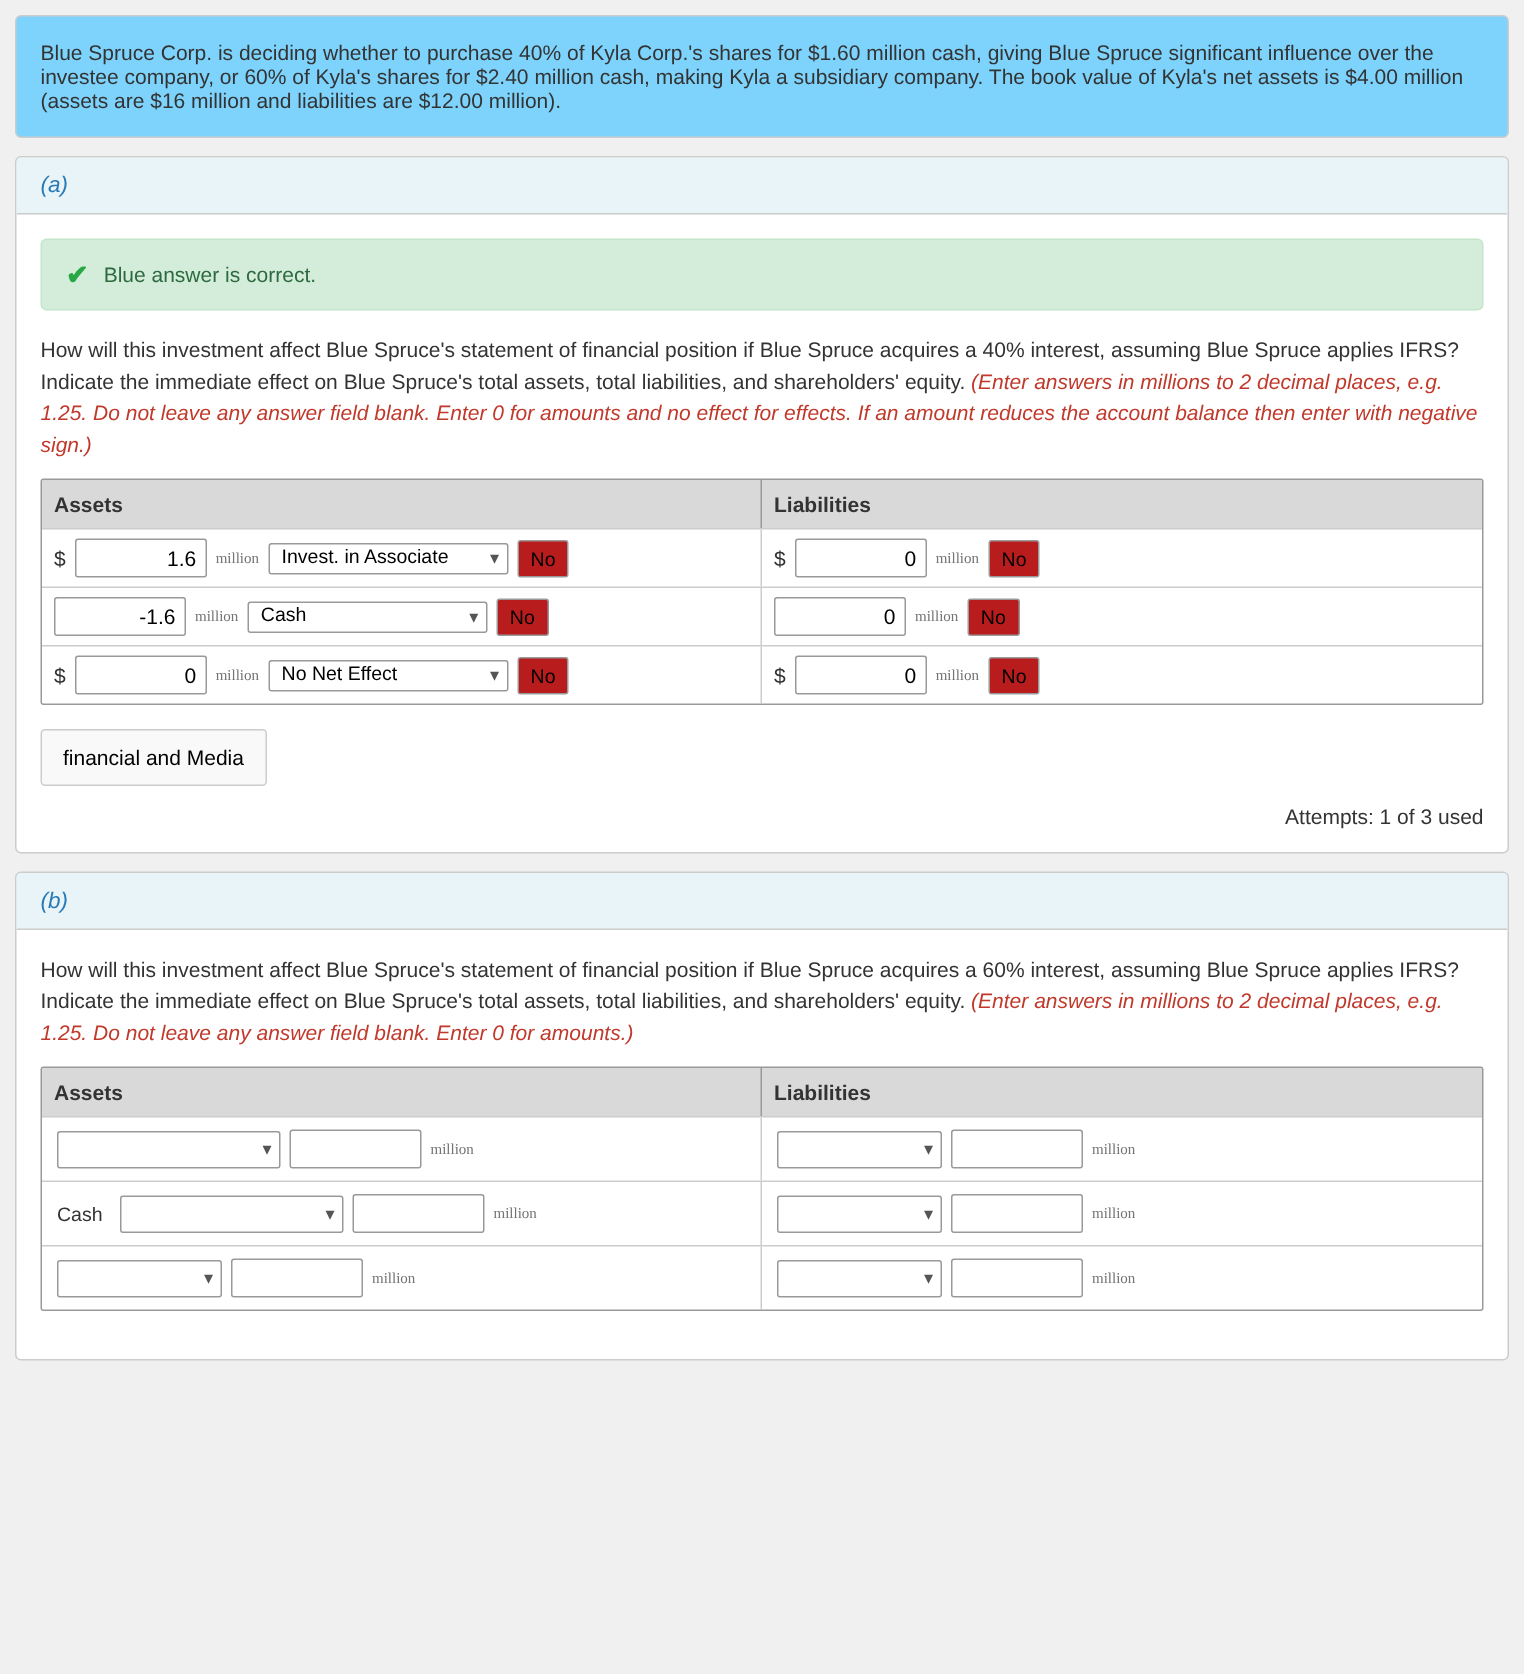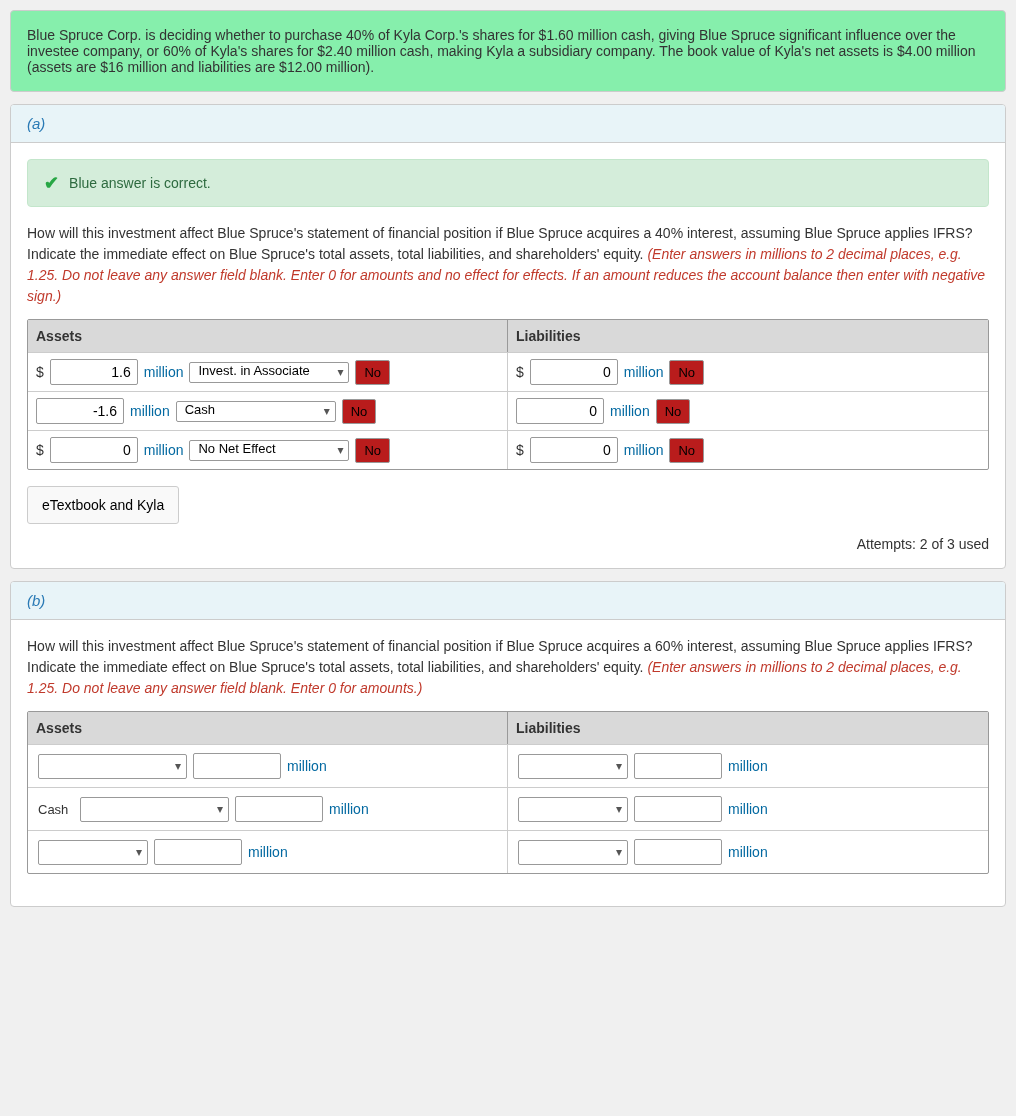--- a/index.html
+++ b/index.html
@@ -4,21 +4,21 @@
   <style>
     * { box-sizing: border-box; margin: 0; padding: 0; }
     body {
       font-family: Arial, sans-serif;
       font-size: 14px;
       background: #f0f0f0;
       padding: 10px;
       color: #333;
     }
     .card {
-      background: #86efac;
+      background: #7dd3fc;
       border: 1px solid #ccc;
       border-radius: 4px;
       margin-bottom: 12px;
       padding: 16px;
     }
     .section {
       background: #fff;
       border: 1px solid #ccc;
       border-radius: 4px;
       margin-bottom: 12px;
@@ -96,23 +96,24 @@
     }
     .num-input-wide {
       border: 1px solid #999;
       border-radius: 2px;
       padding: 4px 6px;
       width: 88px;
       text-align: right;
       font-size: 14px;
     }
     .unit-label {
-      font-size: 14px;
-      color: #0369a1;
+      font-size: 10px;
+      color: #737373;
       white-space: nowrap;
+      font-family: Liberation Serif, serif;
     }
     .dropdown-container {
       position: relative;
       display: inline-flex;
       align-items: center;
     }
     .dropdown-select {
       appearance: none;
       -webkit-appearance: none;
       border: 1px solid #999;
@@ -289,23 +290,23 @@
         <div class="table-half">
           <span class="currency-symbol">$</span>
           <input class="num-input-wide" type="text" value="0" style="">
           <span class="unit-label">million</span>
           <button class="no-effect-btn">No</button>
         </div>
       </div>
 
     </div>
 
-    <button class="etextbook-btn">eTextbook and Kyla</button>
-
-    <div class="attempts-text">Attempts: 2 of 3 used</div>
+    <button class="etextbook-btn">financial and Media</button>
+
+    <div class="attempts-text">Attempts: 1 of 3 used</div>
 
   </div>
 </div>
 
 <div class="section">
   <div class="section-header">
     <span>(b)</span>
   </div>
   <div class="section-body">
 

